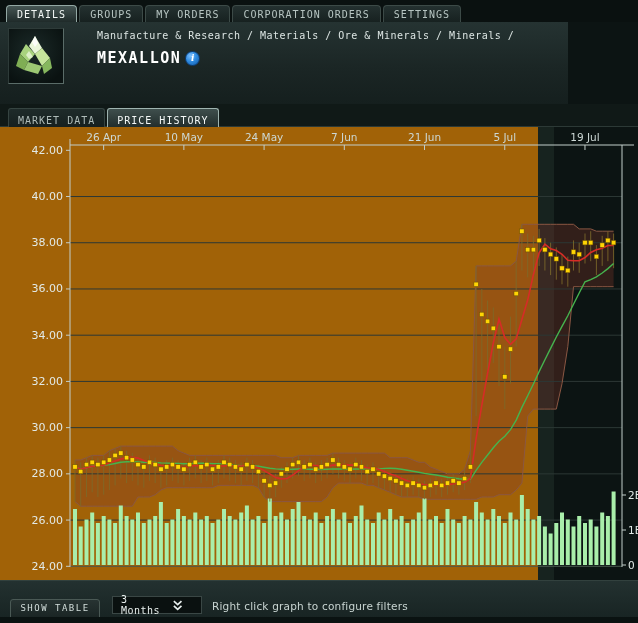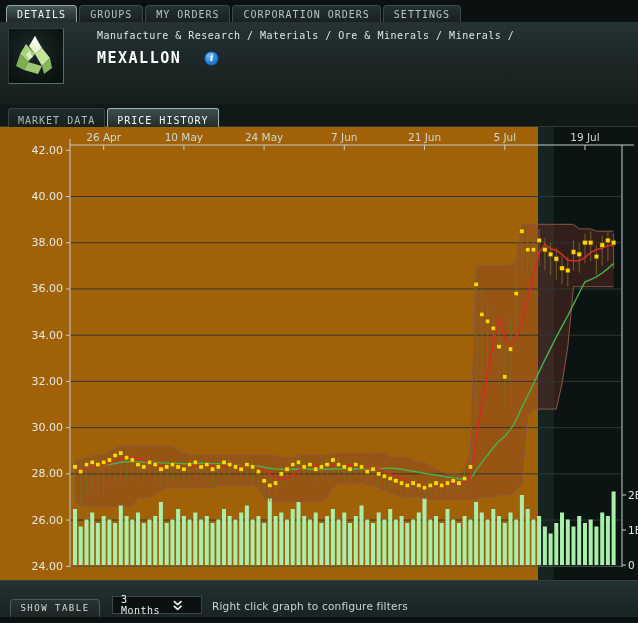--- a/index.html
+++ b/index.html
@@ -11,28 +11,28 @@
   
   .topstrip{position:absolute;top:0;left:0;width:638px;height:22px;background:#0a1110;
     padding:3px 0 12px 6px;box-sizing:border-box;white-space:nowrap;}
   .toptab{display:inline-block;padding:3px 10px 3px;margin-right:2px;
     font:10px "DejaVu Sans Mono",monospace;letter-spacing:1px;color:#b7c5c2;
     background:linear-gradient(#243130,#16201f);
     border:1px solid #3c4a47;border-bottom:none;border-radius:4px 4px 0 0;cursor:default;}
   .toptab.active{color:#f2f7f5;background:linear-gradient(#465654,#1d2827);
     border-color:#93a8a4;}
   
-  .header{position:absolute;top:22px;left:0;width:638px;height:82px;
+  .header{position:absolute;top:22px;left:0;width:568px;height:82px;
     background:linear-gradient(#253332 0%,#1b2625 55%,#151f1e 100%);}
   .iconbox{position:absolute;left:8px;top:6px;width:54px;height:54px;
     background:radial-gradient(circle at 45% 40%,#1b2a28 0%,#0a1211 80%);
     border:1px solid #2e3b39;border-right-color:#5a6c68;border-bottom-color:#5a6c68;}
   .breadcrumb{position:absolute;left:97px;top:8px;font:10px "DejaVu Sans Mono",monospace;
     letter-spacing:.5px;color:#dce5e3;}
-  .titlerow{position:absolute;left:97px;top:27px;display:flex;align-items:center;gap:23px;}
+  .titlerow{position:absolute;left:97px;top:27px;display:flex;align-items:center;gap:4px;}
   .title{font:bold 15px "DejaVu Sans Mono",monospace;letter-spacing:1.5px;color:#ffffff;}
   .infoicon{width:13px;height:13px;border-radius:50%;
     background:radial-gradient(circle at 35% 30%,#7cc0ff 0%,#2f8be0 45%,#135ba8 100%);
     border:1px solid #0c3f78;color:#fff;font:bold italic 9px "DejaVu Serif",serif;
     display:flex;align-items:center;justify-content:center;line-height:1;}
   .subtitle{position:absolute;left:97px;top:58px;font:10px "DejaVu Sans Mono",monospace;
     letter-spacing:.5px;color:#c9d4d2;}
   
   .substrip{position:absolute;top:104px;left:0;width:638px;height:23px;background:#101917;
     padding:4px 0 0 8px;box-sizing:border-box;white-space:nowrap;border-bottom:1px solid #2c3936;}

